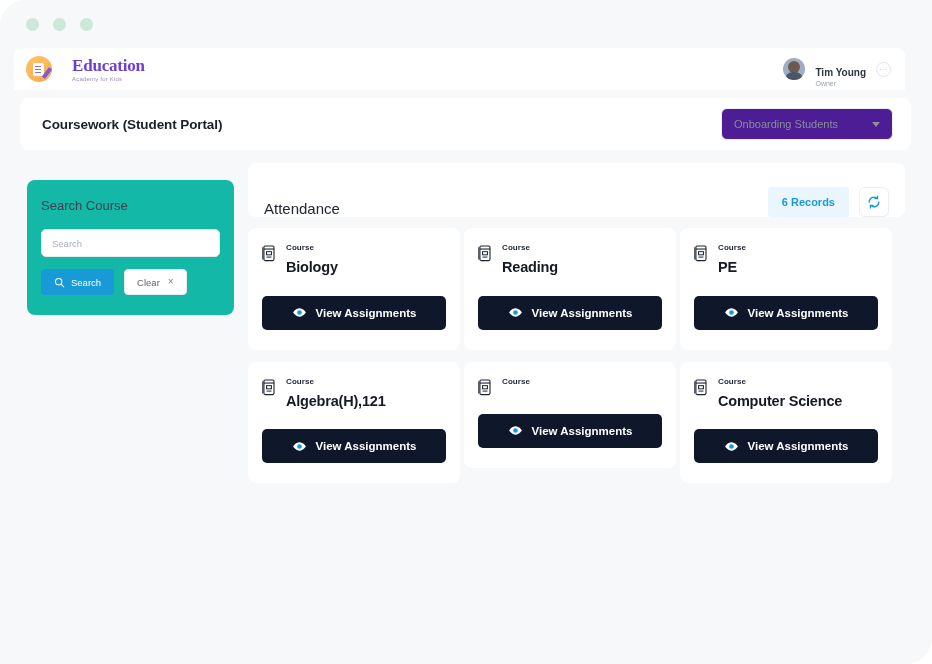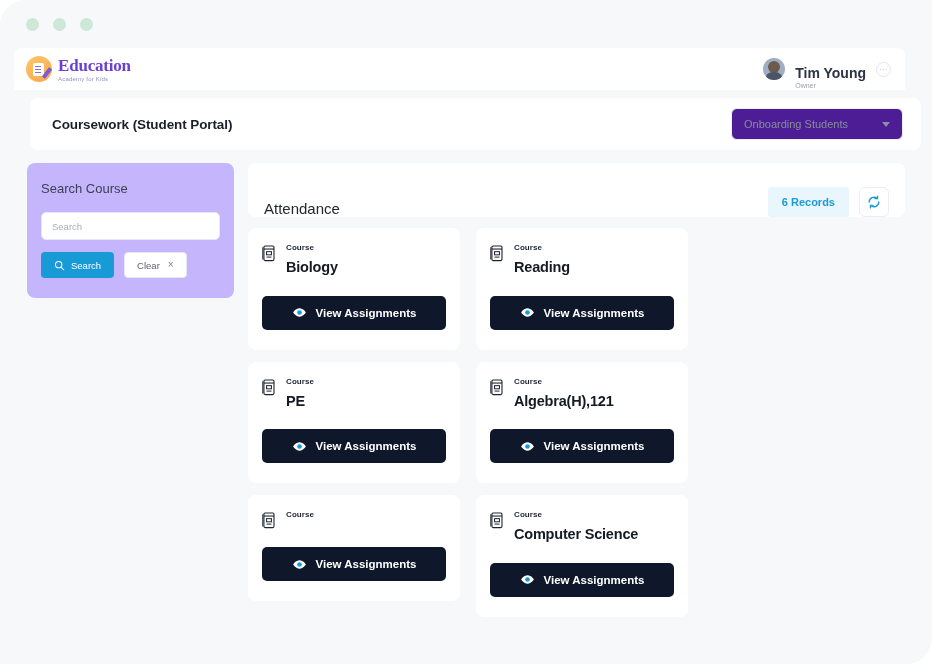--- a/index.html
+++ b/index.html
@@ -46,21 +46,21 @@
     left: 14px; top: 48px;
     width: 891px; height: 42px;
     background: #ffffff;
     display: flex;
     align-items: center;
     justify-content: space-between;
     padding: 0 14px 0 12px;
     border-top-left-radius: 8px;
     border-top-right-radius: 8px;
   }
-  .brand { display: flex; align-items: center; gap: 6px; }
+  .brand { display: flex; align-items: center; gap: 20px; }
   .brand-mark {
     width: 26px; height: 26px;
     border-radius: 50%;
     background: linear-gradient(150deg, #ffc46b 0%, #f9a94b 100%);
     display: flex; align-items: center; justify-content: center;
     position: relative;
   }
   .brand-mark .sheet {
     width: 11px; height: 13px;
     background: #ffffff;
@@ -118,37 +118,37 @@
   .avatar::before {
     content: "";
     position: absolute;
     left: 2px; bottom: 0;
     width: 18px; height: 8px;
     border-radius: 9px 9px 0 0;
     background: #4b5565;
     z-index: 2;
   }
   .usertext { display: flex; flex-direction: column; line-height: 1.25; }
-  .username { font-size: 14px; font-weight: bold; color: #2d3342; margin-top: 18px; }
+  .username { font-size: 10px; font-weight: bold; color: #2d3342; margin-top: 18px; }
   .userrole { font-size: 7px; color: #9aa1ae; }
   .morebtn {
     width: 15px; height: 15px;
     border-radius: 50%;
     border: 1px solid #e3e6ec;
     display: flex; align-items: center; justify-content: center;
     color: #b9bec9;
     font-size: 7px;
     letter-spacing: 0.4px;
     line-height: 1;
   }
 
   
   .pagetitle-card {
     position: absolute;
-    left: 30px; top: 98px;
+    left: 20px; top: 98px;
     width: 891px; height: 52px;
     background: #ffffff;
     border-radius: 8px;
     display: flex;
     align-items: center;
     justify-content: space-between;
     padding: 0 18px 0 22px;
   }
   .pagetitle {
     font-size: 13.5px;
@@ -170,23 +170,23 @@
   .caret {
     width: 0; height: 0;
     border-left: 4px solid transparent;
     border-right: 4px solid transparent;
     border-top: 5px solid #8a919f;
   }
 
   
   .searchcard {
     position: absolute;
-    left: 27px; top: 163px;
+    left: 27px; top: 180px;
     width: 207px;
-    background: #c4b5fd;
+    background: #14b8a6;
     border-radius: 8px;
     padding: 18px 14px 20px 14px;
   }
   .searchcard h2 {
     font-size: 13px;
     font-weight: normal;
     color: #3b4252;
     margin-bottom: 16px;
   }
   .search-input {
@@ -270,21 +270,21 @@
     cursor: pointer;
   }
 
   
   .grid {
     position: absolute;
     left: 248px; top: 228px;
     width: 660px;
     display: flex;
     flex-wrap: wrap;
-    gap: 12px 16px;
+    gap: 12px 4px;
     align-items: flex-start;
   }
   .course-card {
     width: 212px;
     background: #ffffff;
     border-radius: 8px;
     padding: 16px 14px 20px 14px;
   }
   .card-head { display: flex; align-items: flex-start; gap: 10px; }
   .card-body { flex: 1; }

